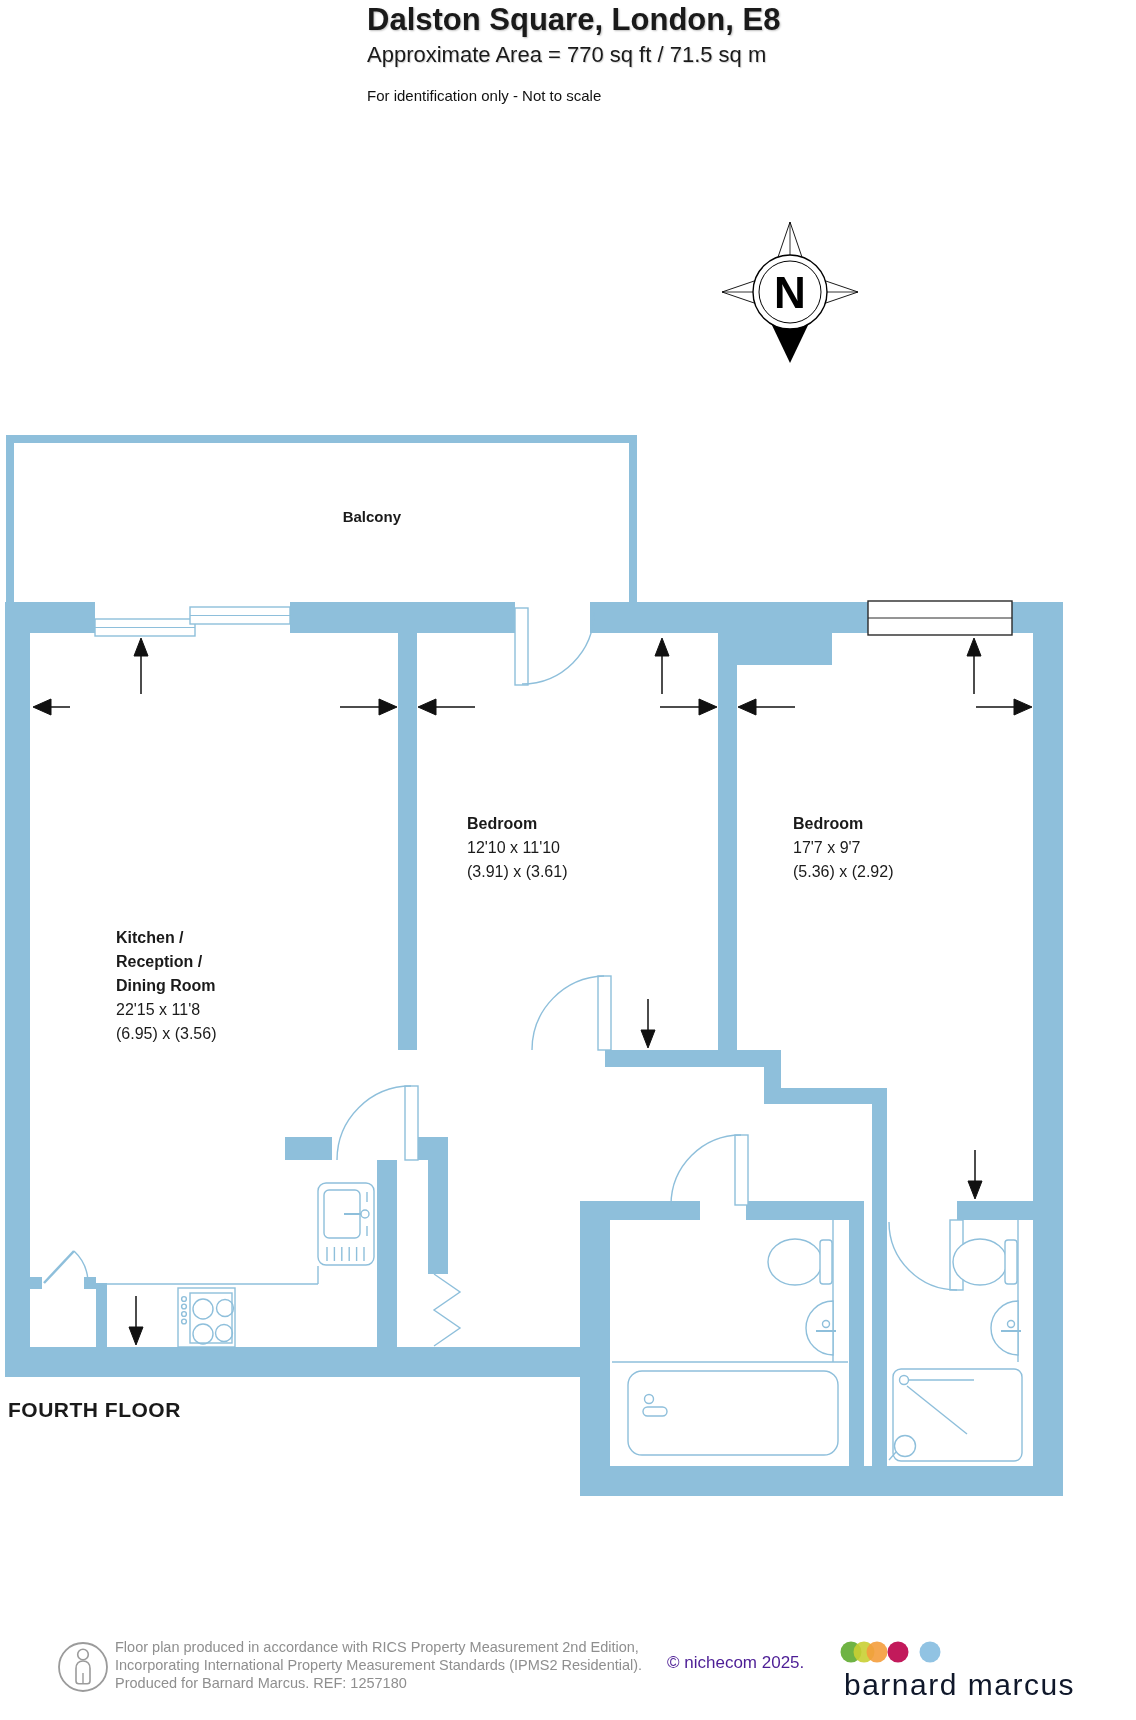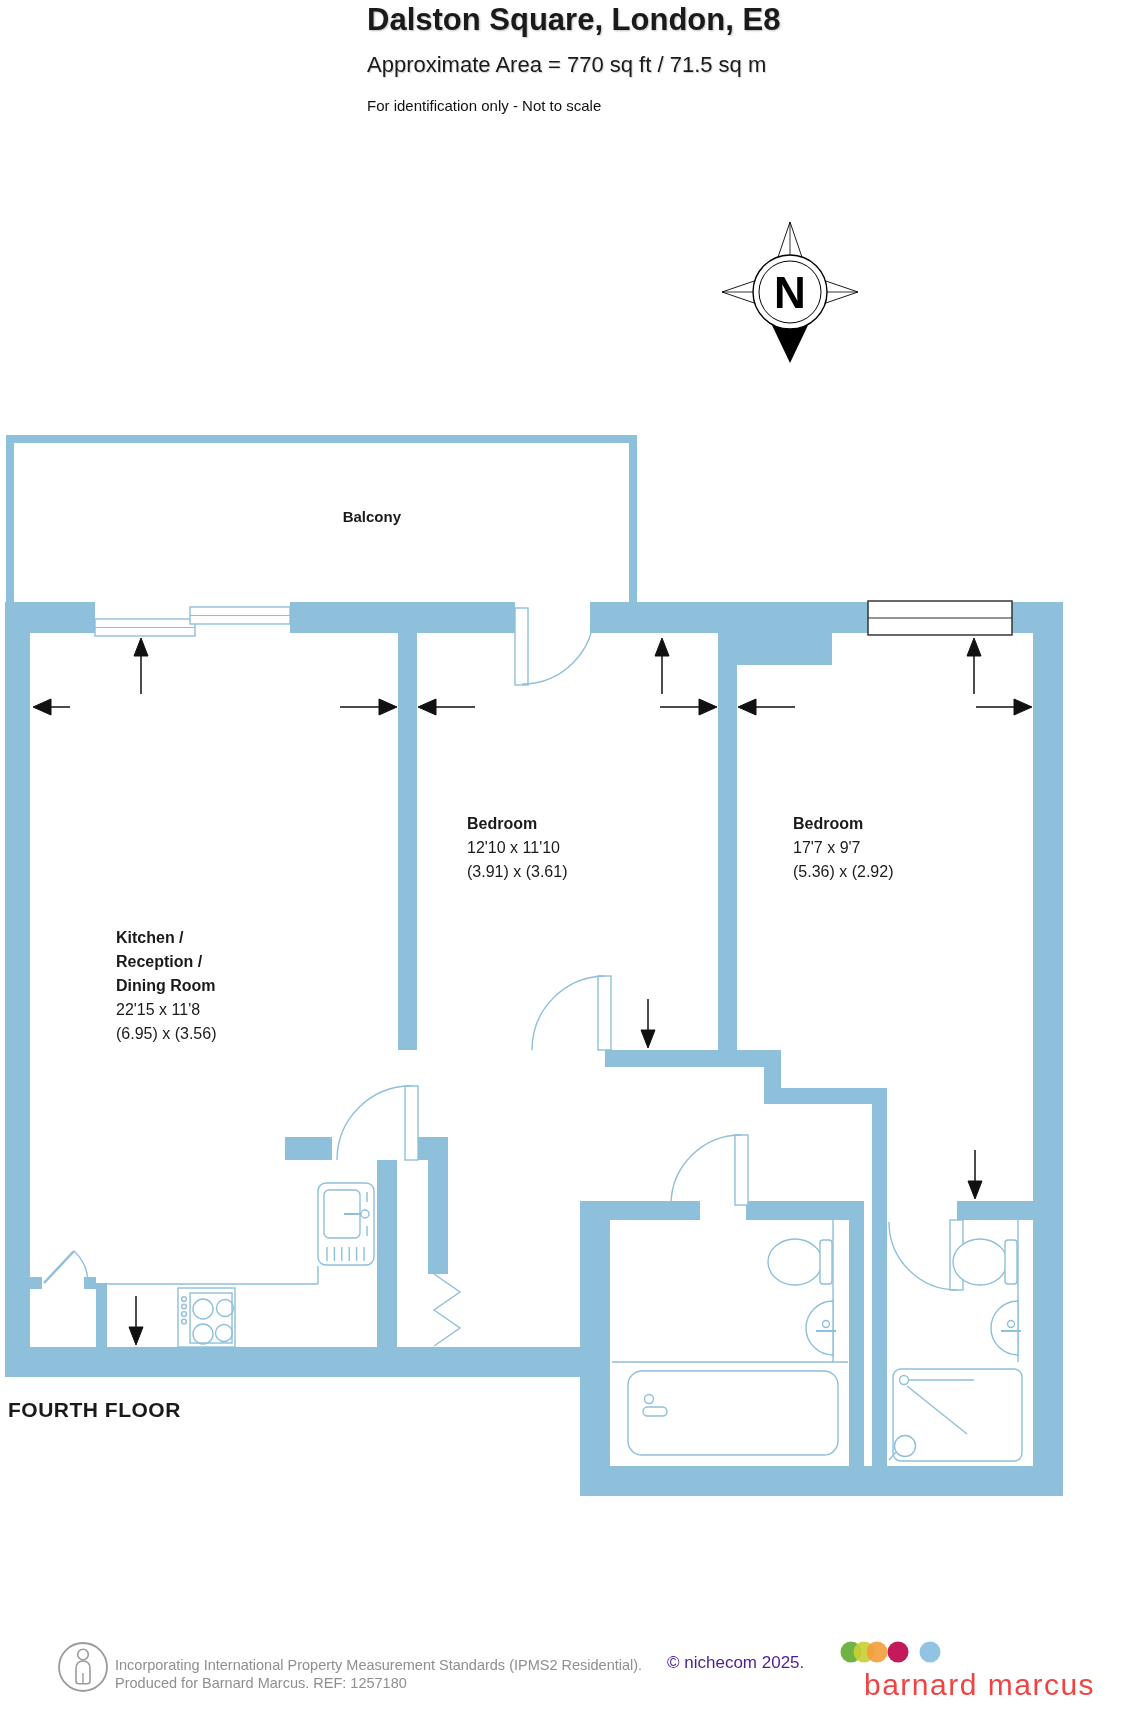--- a/index.html
+++ b/index.html
@@ -2,31 +2,31 @@
 <html><head>
 <meta charset="utf-8">
 <style>
   html,body{margin:0;padding:0;background:#fff;}
   #page{position:relative;width:1136px;height:1720px;background:#fff;overflow:hidden;
         font-family:"Liberation Sans", sans-serif;color:#1a1a1a;}
   .abs{position:absolute;}
   
   #hdr{right:9px;top:0;width:760px;text-align:left;}
   #title{font-size:31px;font-weight:bold;line-height:40px;text-shadow:1px 1px 2px rgba(0,0,0,.25);}
-  #area{font-size:22px;line-height:30px;margin-top:10px;text-shadow:1px 1px 1px rgba(0,0,0,.18);}
+  #area{font-size:22px;line-height:30px;text-shadow:1px 1px 1px rgba(0,0,0,.18);}
   #note{font-size:15px;line-height:20px;margin-top:16px;color:#111;}
   
   .room-label{font-size:16px;line-height:24px;}
   .room-label .b{font-weight:bold;}
   #balcony-label{left:201px;top:508px;width:200px;text-align:right;font-size:15px;font-weight:bold;}
   #floor-label{left:8px;top:1398px;font-size:21px;font-weight:bold;letter-spacing:.5px;}
   
   .foot-line{left:115px;font-size:14.5px;line-height:18px;color:#8f8f8f;}
   #copyright{left:667px;top:1653px;font-size:17px;color:#4c1d95;}
-  #brand{left:864px;top:1668px;font-size:30px;color:#ef4444;letter-spacing:1.5px;text-align:center;}
+  #brand{left:844px;top:1668px;font-size:30px;color:#0f172a;letter-spacing:1.5px;text-align:center;}
 </style>
 </head>
 <body>
 
 <div id="page">
 
   <svg class="abs" style="left:0;top:0" width="1136" height="1720" viewBox="0 0 1136 1720">
 
     <g fill="#8EBFDB">
 
@@ -283,20 +283,21 @@
 
   <div id="floor-label" class="abs">FOURTH FLOOR</div>
 
   <svg class="abs" style="left:57px;top:1640px" width="54" height="56" viewBox="0 0 54 56">
     <circle cx="26" cy="27" r="24" fill="none" stroke="#9b9b9b" stroke-width="1.8"></circle>
     <circle cx="26" cy="14.5" r="5.3" fill="none" stroke="#9b9b9b" stroke-width="1.6"></circle>
     <path d="M26 21 c-4.5 0 -7 3.2 -7 7.5 V41 c0 1.6 1.2 2.8 2.8 2.8 h8.4 c1.6 0 2.8 -1.2 2.8 -2.8 V28.5 c0 -4.3 -2.5 -7.5 -7 -7.5 Z" fill="none" stroke="#9b9b9b" stroke-width="1.6"></path>
     <line x1="26" y1="33" x2="26" y2="43.5" stroke="#9b9b9b" stroke-width="1.4"></line>
   </svg>
 
+  <div class="abs foot-line" style="top:1638px">Floor plan produced in accordance with RICS Property Measurement 2nd Edition,</div>
   <div class="abs foot-line" style="top:1656px">Incorporating International Property Measurement Standards (IPMS2 Residential).</div>
   <div class="abs foot-line" style="top:1674px">Produced for Barnard Marcus.   REF:  1257180</div>
 
   <div id="copyright" class="abs">© nichecom 2025.</div>
 
   <svg class="abs" style="left:838px;top:1637px" width="110" height="30" viewBox="0 0 110 30">
     <circle cx="13" cy="15" r="10.5" fill="#6fb344"></circle>
     <circle cx="26" cy="15" r="10.5" fill="#c9cf33" fill-opacity="0.9"></circle>
     <circle cx="39" cy="15" r="10.5" fill="#f49d3c" fill-opacity="0.9"></circle>
     <circle cx="60" cy="15" r="10.5" fill="#c21a5b"></circle>

